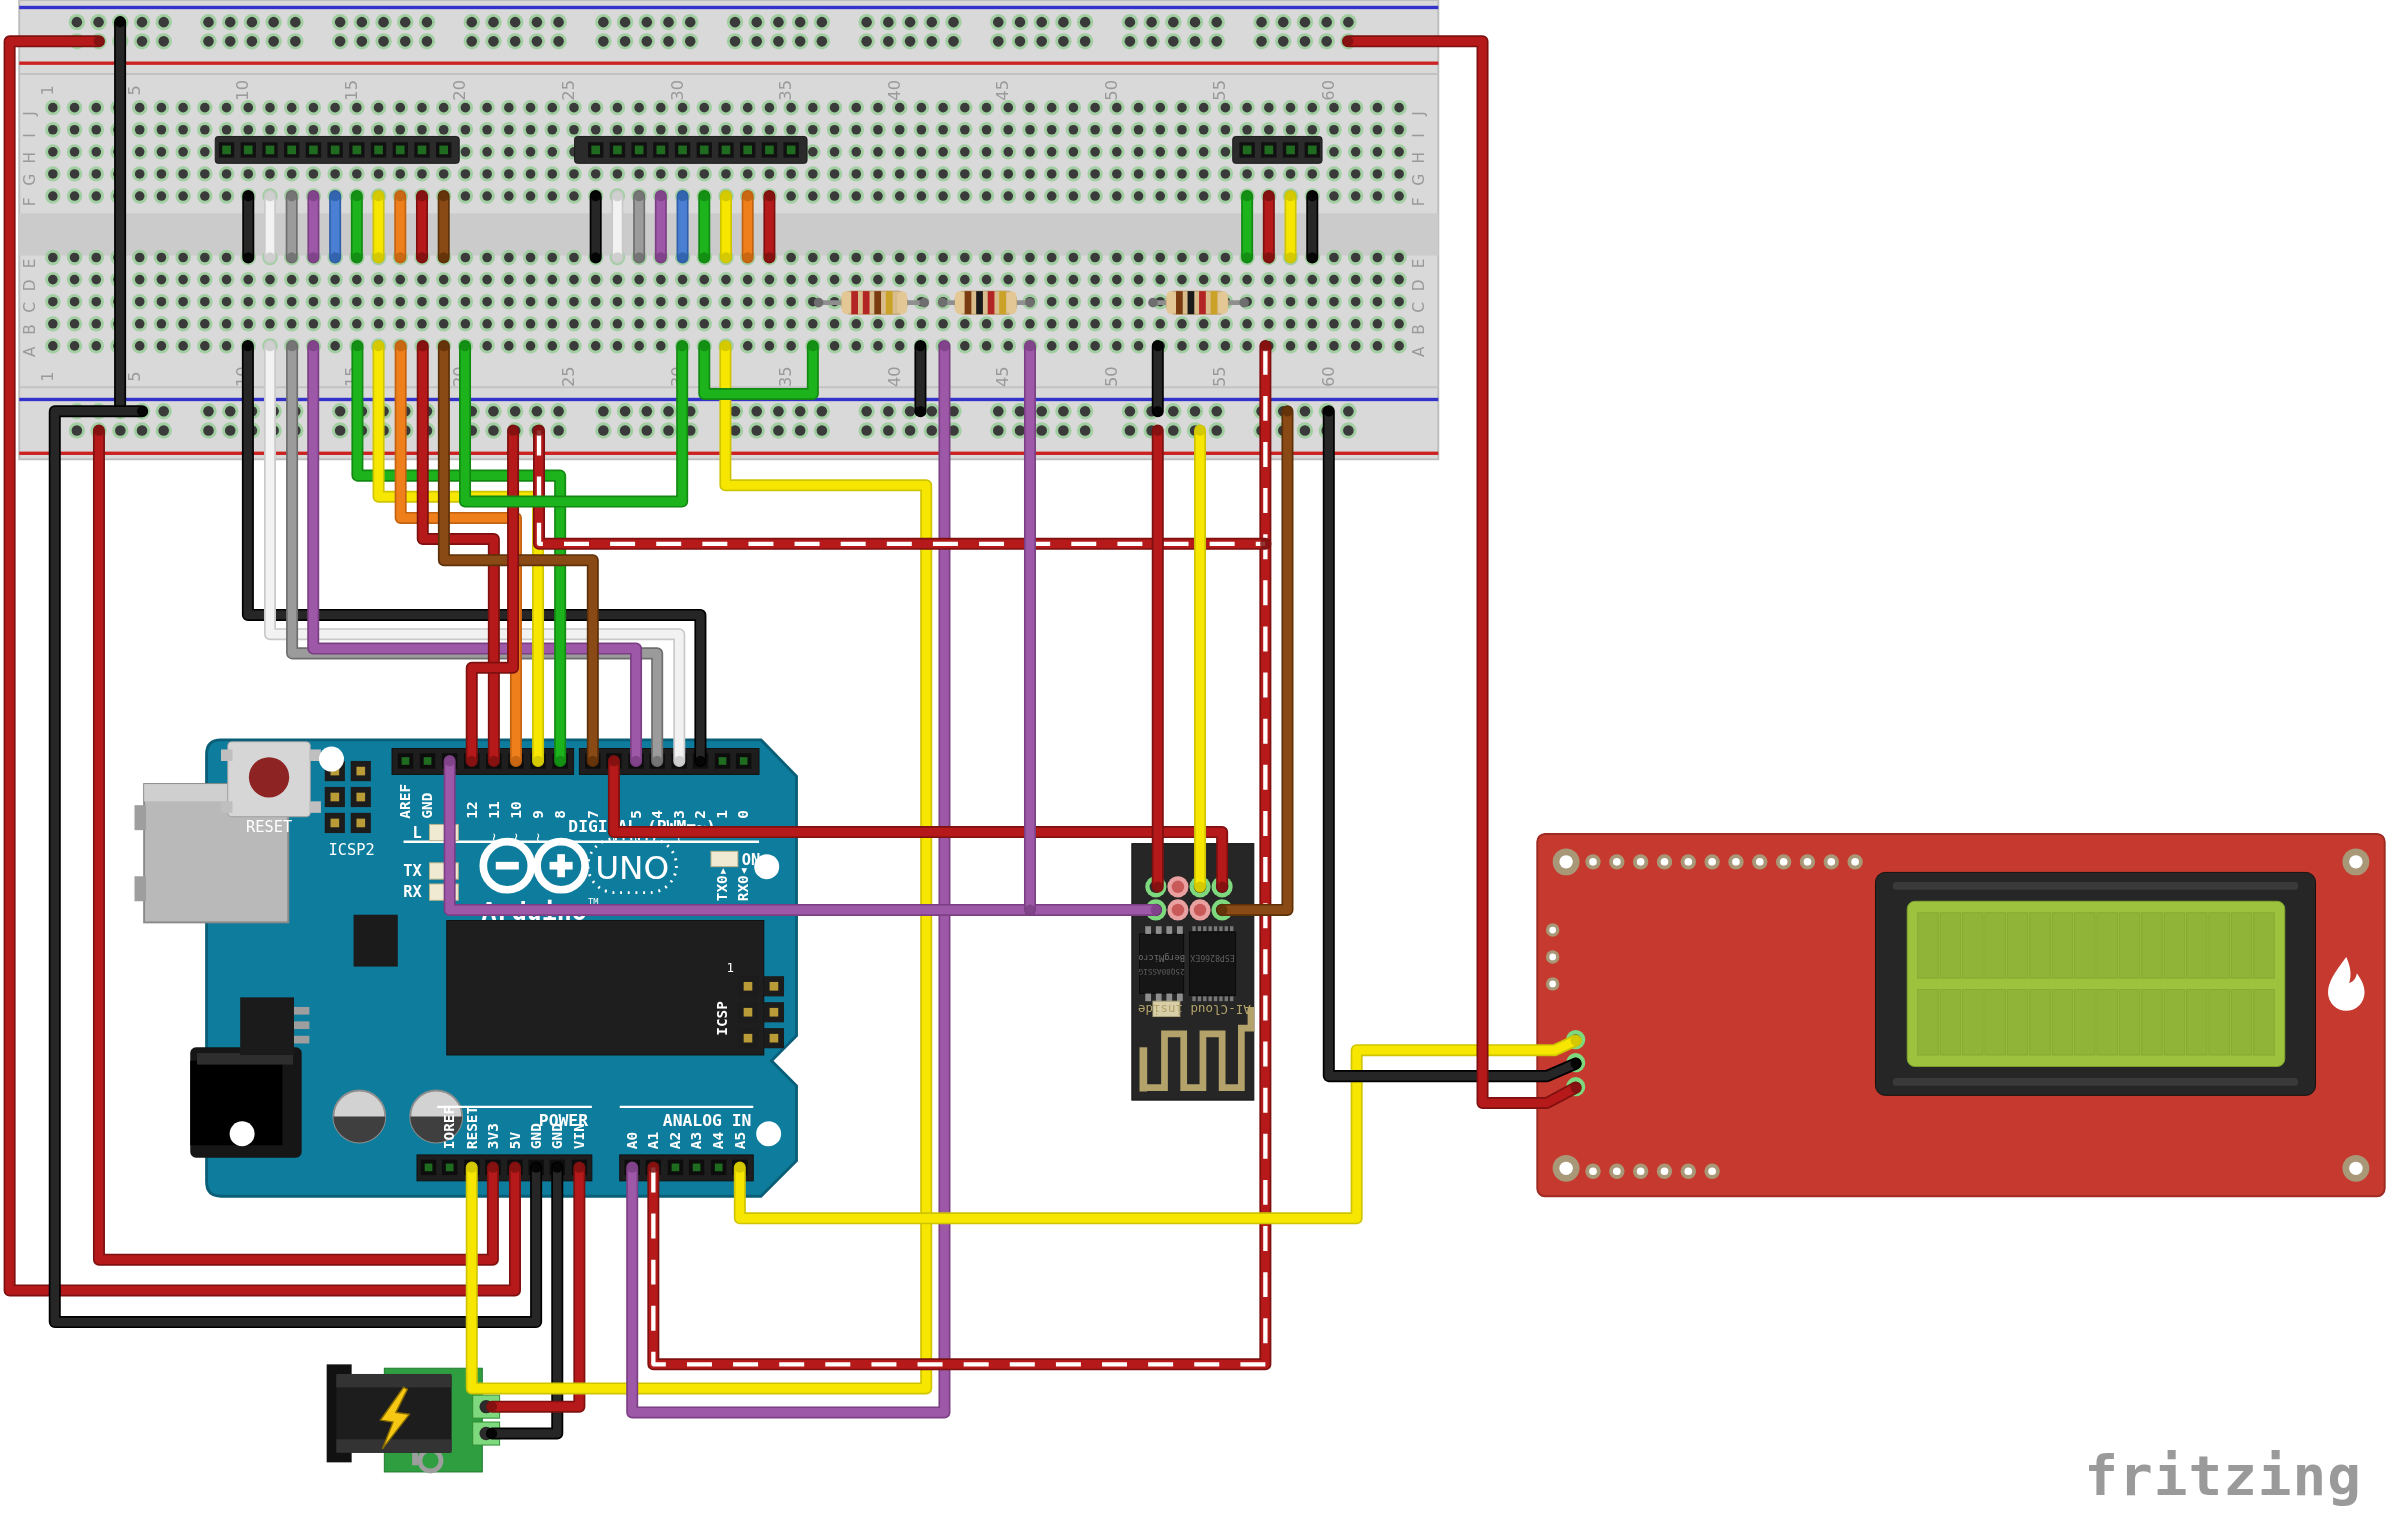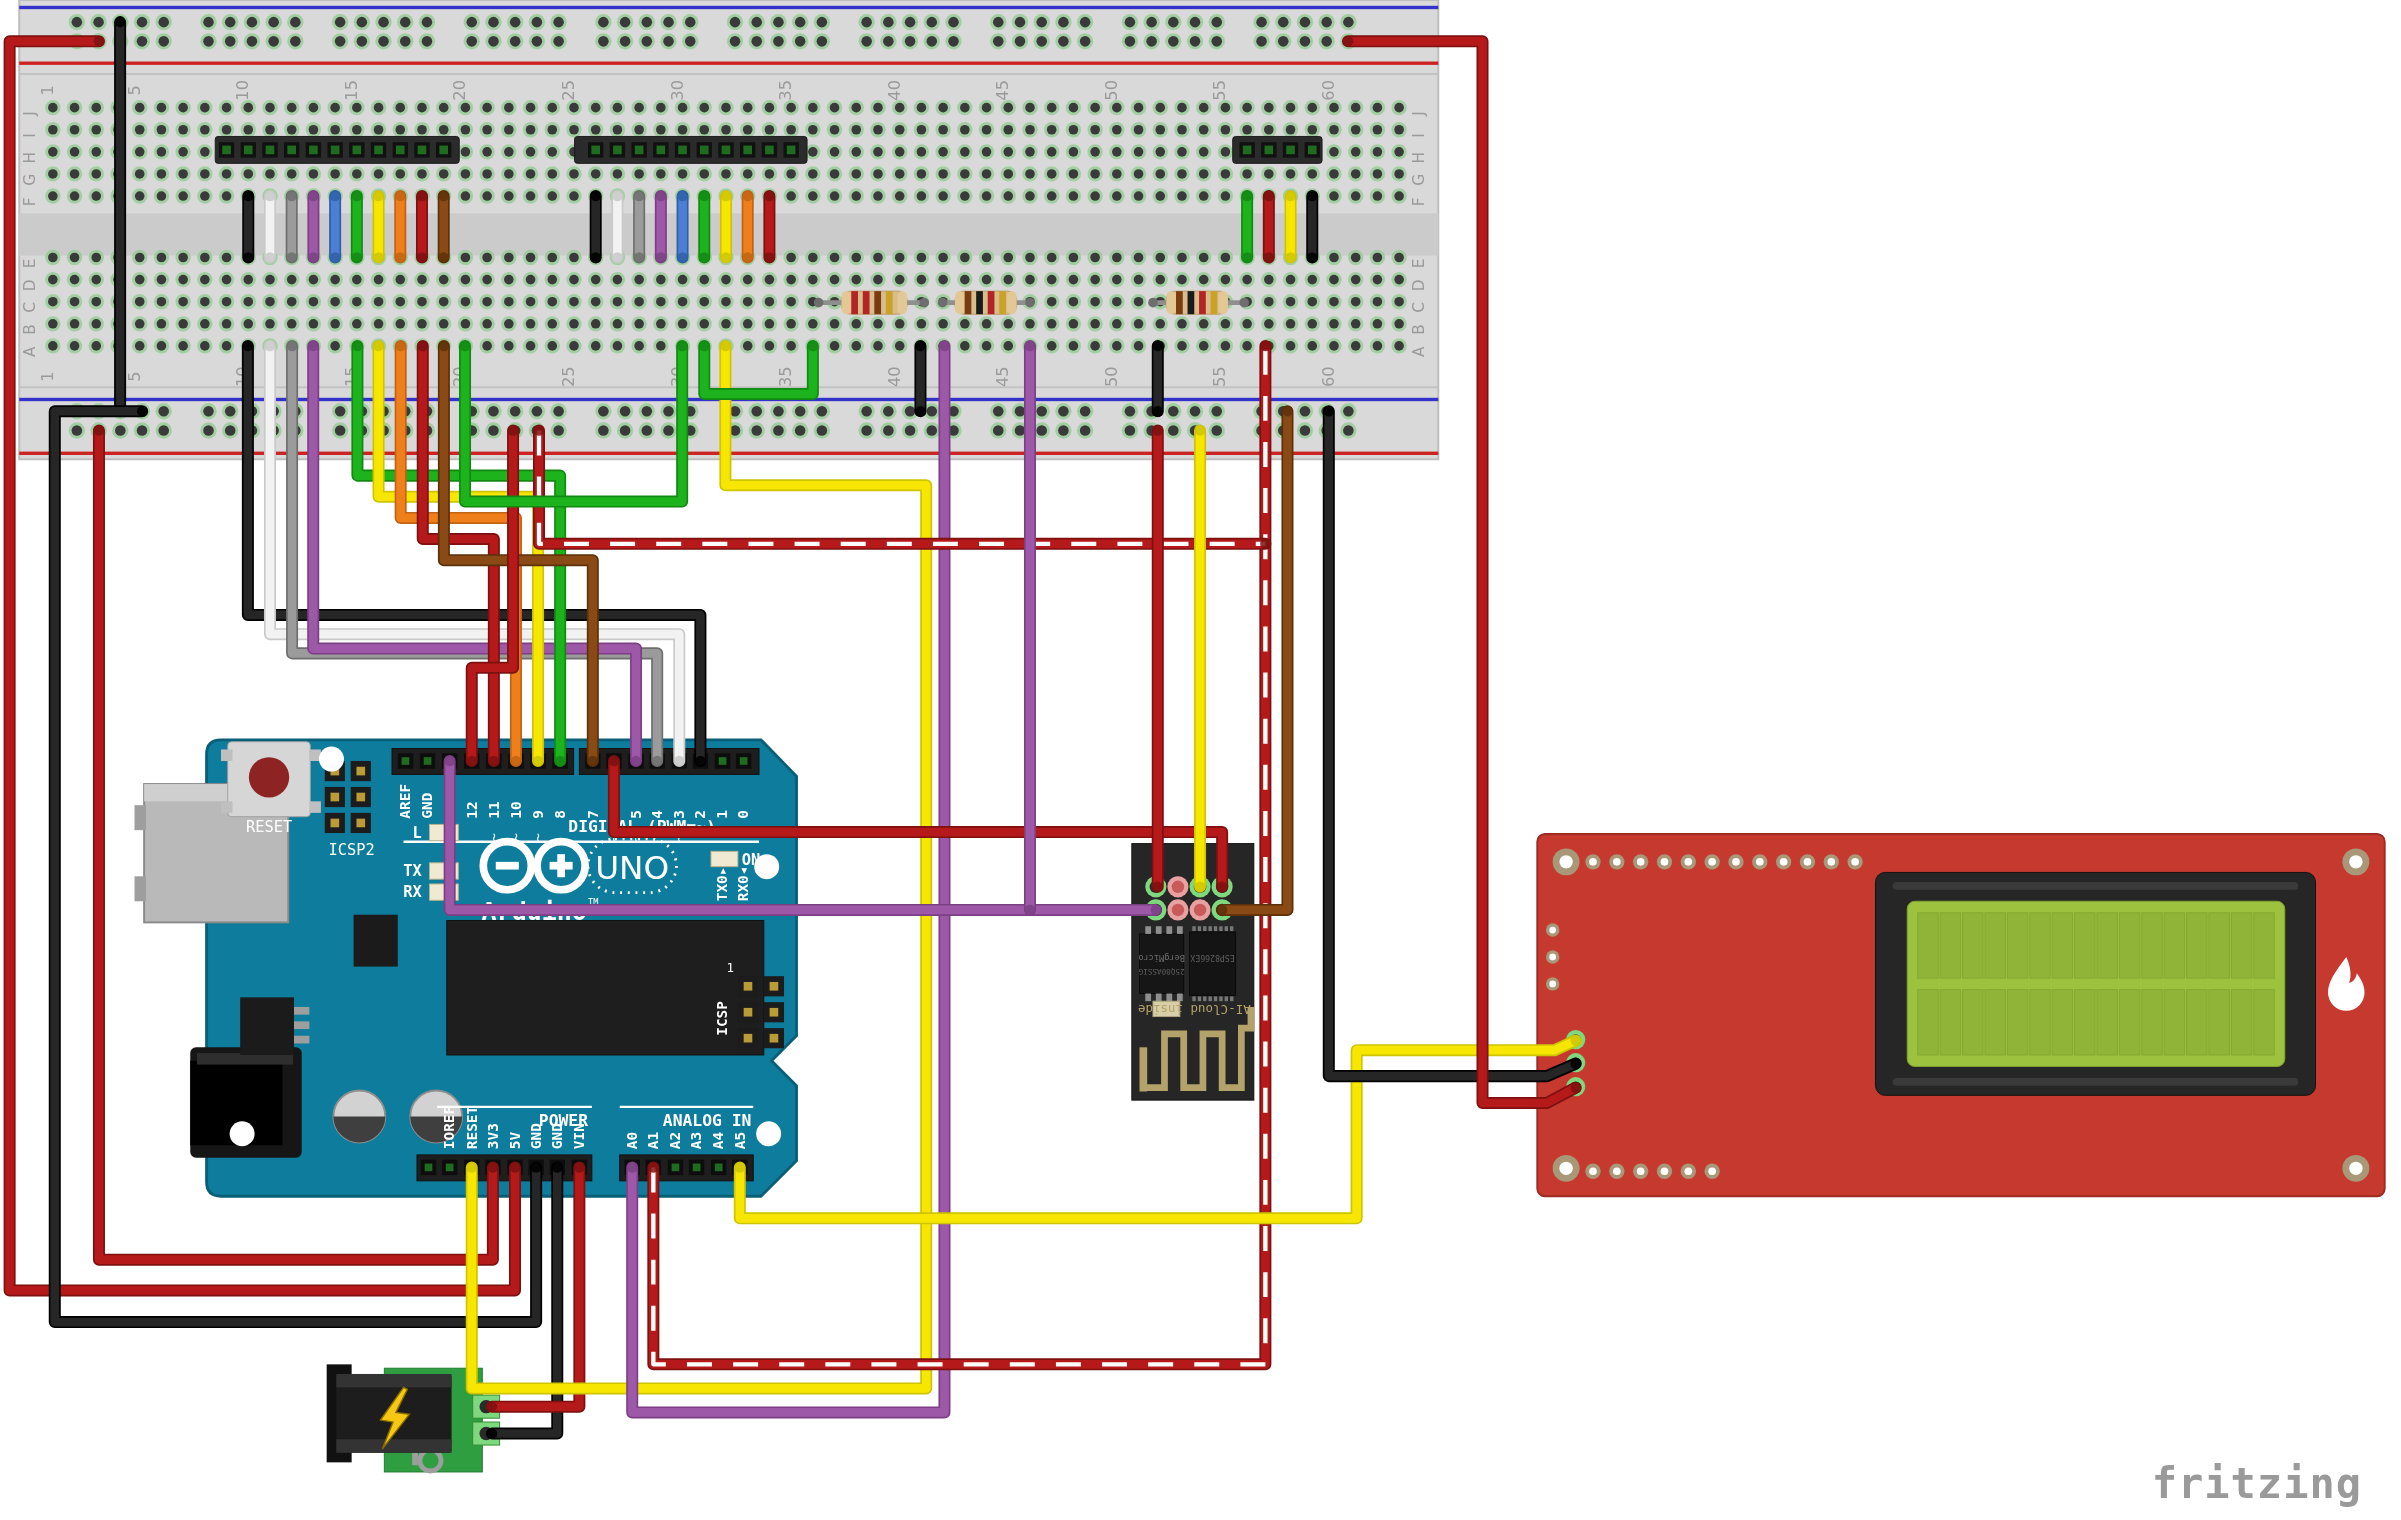--- a/index.html
+++ b/index.html
@@ -1,20 +1,20 @@
 <!DOCTYPE html>
 <html><head>
 <meta charset="utf-8">
 <style>
   html,body{margin:0;padding:0;background:#fff;}
   .stage{position:relative;width:2402px;height:1521px;background:#fff;overflow:hidden;
          font-family:"DejaVu Sans",sans-serif;}
   svg{position:absolute;left:0;top:0;}
   .watermark{position:absolute;right:40px;bottom:13.4px;font-family:"DejaVu Sans Mono",monospace;
-             font-weight:bold;font-size:42px;color:#9a9a9a;letter-spacing:1px;margin-top:20px;}
+             font-weight:bold;font-size:56px;color:#9a9a9a;letter-spacing:1px;margin-top:20px;}
 </style>
 </head>
 <body>
 
 <div class="stage">
   <svg id="canvas" viewBox="0 0 2500 1583" width="2402" height="1521">
       <g>
         <rect x="20" y="0" width="1477" height="478" fill="#D9D9D9" stroke="#BDBDBD" stroke-width="2"></rect>
         <rect x="20" y="222" width="1477" height="44" fill="#CBCBCB"></rect>
         <rect x="20" y="76" width="1477" height="2" fill="#C2C2C2"></rect>

